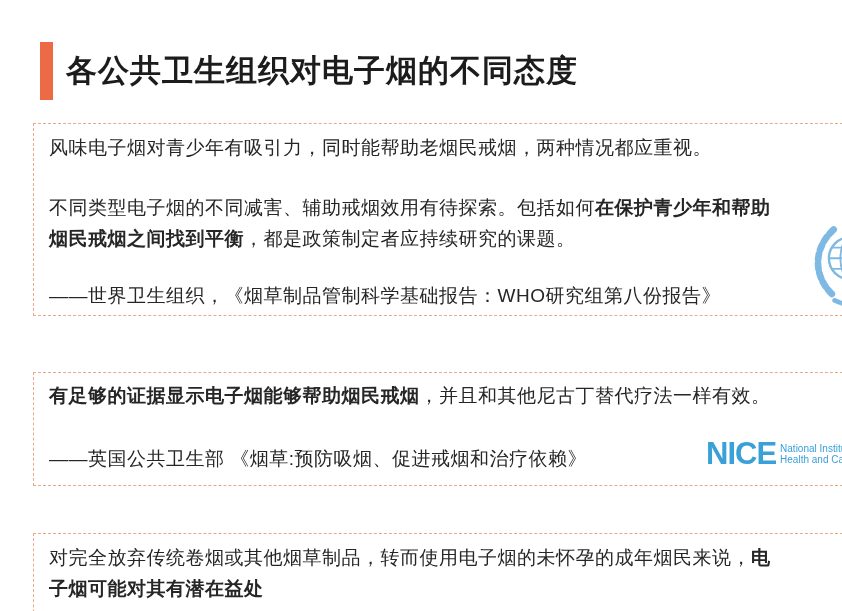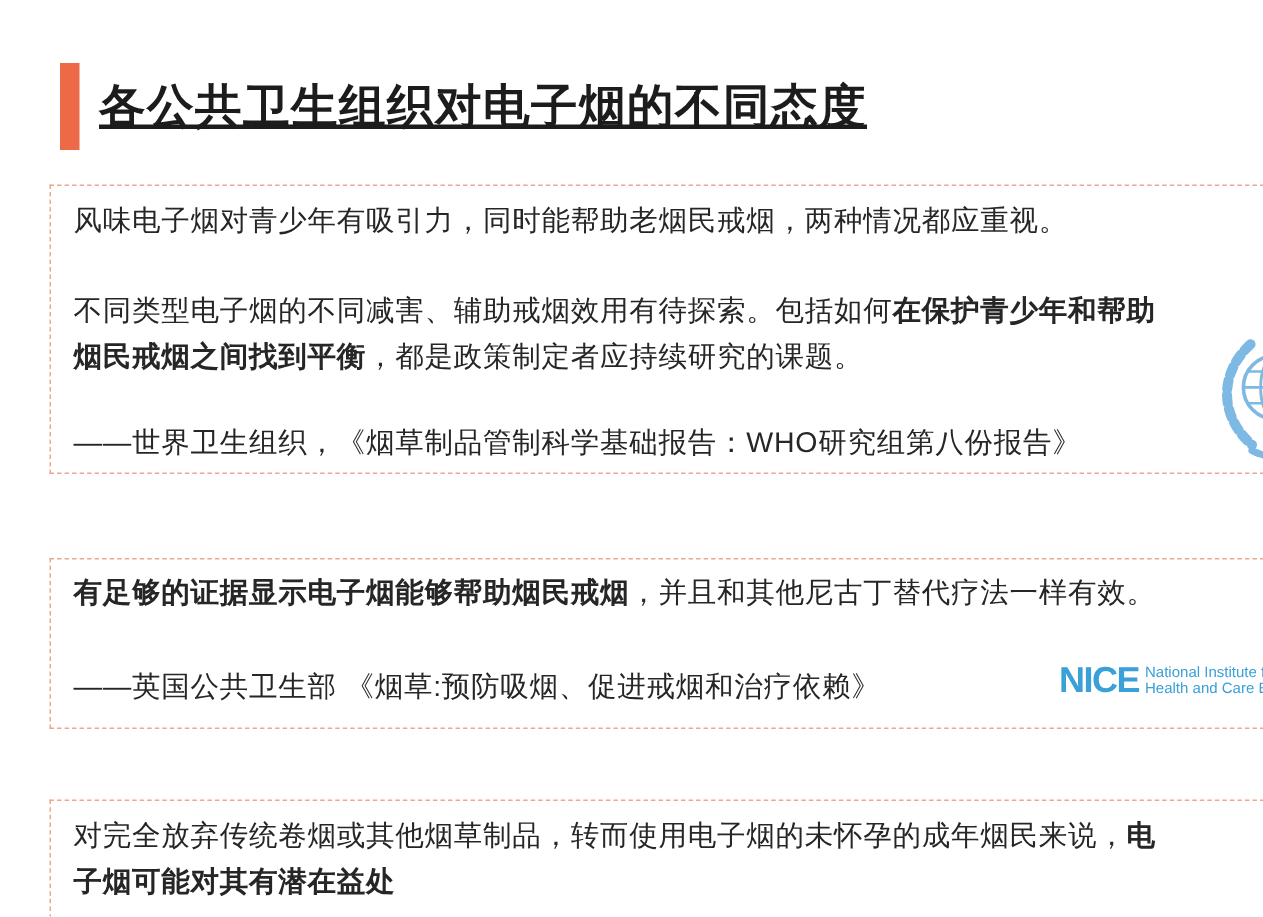--- a/index.html
+++ b/index.html
@@ -14,21 +14,20 @@
   
   .title-block { position:absolute; left:40px; top:42px; display:flex; align-items:center; }
   .title-bar { width:13px; height:58px; background:#ec6a45; flex:0 0 auto; }
   .title-text {
     margin-left:13px;
     font-size:31px;
     font-weight:700;
     color:#1c1c1c;
     letter-spacing:1px;
     white-space:nowrap;
-    text-decoration:underline;
   }
   
   .quote-box {
     position:absolute;
     left:33px;
     width:830px;
     border:1px dashed #eba98b;
     background:#ffffff;
   }
   #box-who  { top:123px; height:193px; }
@@ -53,21 +52,21 @@
   .q2-l1 { top:11px; }
   .q2-attr { top:74px; }
   
   .q3-l1 { top:12px; }
   .q3-l2 { top:43px; }
   
   .who-emblem { position:absolute; left:768px; top:94px; width:96px; height:92px; }
   
   .nice-logo { position:absolute; left:672px; top:67px; display:flex; align-items:flex-start; white-space:nowrap; }
   .nice-word {
-    font-size:24px;
+    font-size:31px;
     font-weight:700;
     line-height:27px;
     letter-spacing:-1px;
     color:#3aa0d8;
   }
   .nice-tagline {
     margin-left:4px;
     padding-top:3px;
     font-size:10px;
     line-height:11px;

